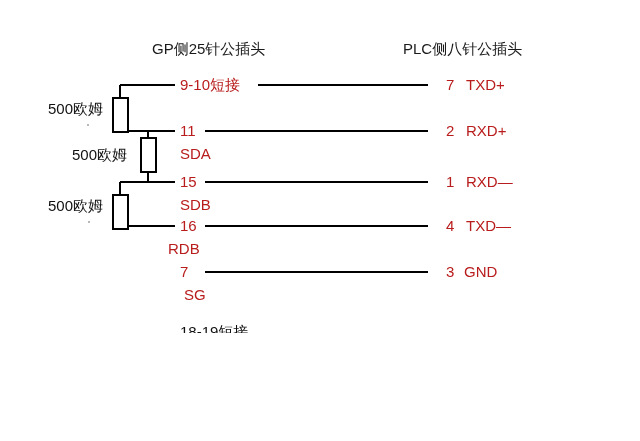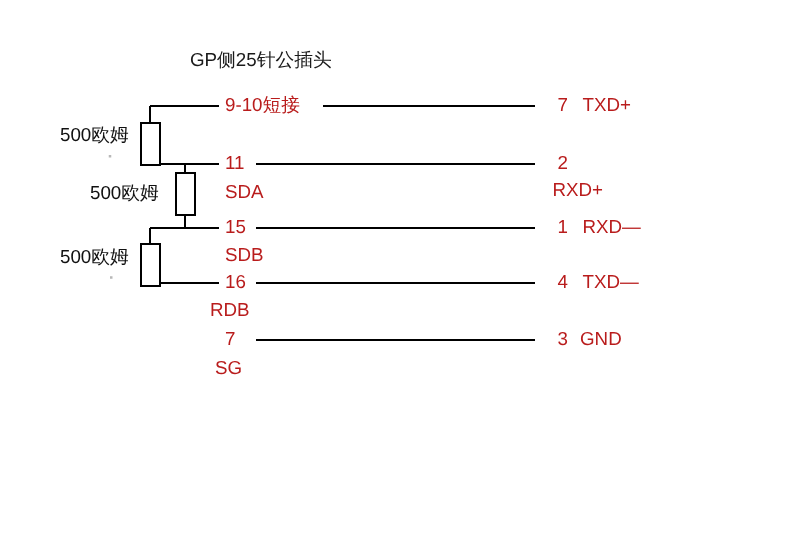--- a/index.html
+++ b/index.html
@@ -97,51 +97,53 @@
     <line x1="148" y1="131" x2="148" y2="140"></line>
     <line x1="148" y1="172" x2="148" y2="182"></line>
     <rect class="resistor" x="141" y="138" width="15" height="34"></rect>
 
     <line x1="120" y1="182" x2="120" y2="199"></line>
     <line x1="120" y1="225" x2="120" y2="226"></line>
     <rect class="resistor" x="113" y="195" width="15" height="34"></rect>
   </svg>
 
   <div class="hdr" style="left:152px; top:40px;">GP侧25针公插头</div>
+  <div class="hdr" style="left:403px; top:40px;">PLC侧八针公插头</div>
 
   <div class="res-lbl" style="left:48px; top:100px;">500欧姆</div>
   <div class="res-lbl" style="left:72px; top:146px;">500欧姆</div>
   <div class="res-lbl" style="left:48px; top:197px;">500欧姆</div>
 
   <div class="speck" style="left:87px; top:124px;"></div>
   <div class="speck" style="left:88px; top:221px;"></div>
 
   <div class="lbl" style="left:180px; top:76px;">9-10短接</div>
 
   <div class="lbl" style="left:180px; top:122px;">11</div>
   <div class="lbl" style="left:180px; top:145px;">SDA</div>
 
   <div class="lbl" style="left:180px; top:173px;">15</div>
   <div class="lbl" style="left:180px; top:196px;">SDB</div>
 
   <div class="lbl" style="left:180px; top:217px;">16</div>
   <div class="lbl" style="left:168px; top:240px;text-align:right;">RDB</div>
 
   <div class="lbl" style="left:180px; top:263px;">7</div>
-  <div class="lbl" style="left:172px; top:286px;">SG</div>
+  <div class="lbl" style="left:184px; top:286px;">SG</div>
 
   <div class="lbl" style="left:446px; top:76px;">7</div>
   <div class="lbl" style="left:466px; top:76px;">TXD+</div>
 
   <div class="lbl" style="left:446px; top:122px;">2</div>
-  <div class="lbl" style="left:442px; top:122px;margin-top:22px;">RXD+</div>
+  <div class="lbl" style="left:466px; top:122px;">RXD+</div>
 
   <div class="lbl" style="left:446px; top:173px;">1</div>
   <div class="lbl" style="left:466px; top:173px;">RXD—</div>
 
   <div class="lbl" style="left:446px; top:217px;">4</div>
   <div class="lbl" style="left:466px; top:217px;">TXD—</div>
 
   <div class="lbl" style="left:446px; top:263px;">3</div>
   <div class="lbl" style="left:464px; top:263px;">GND</div>
 
+  <div class="note" style="left:180px; top:322px;">18-19短接</div>
 
 </div>
 
 </body></html>

